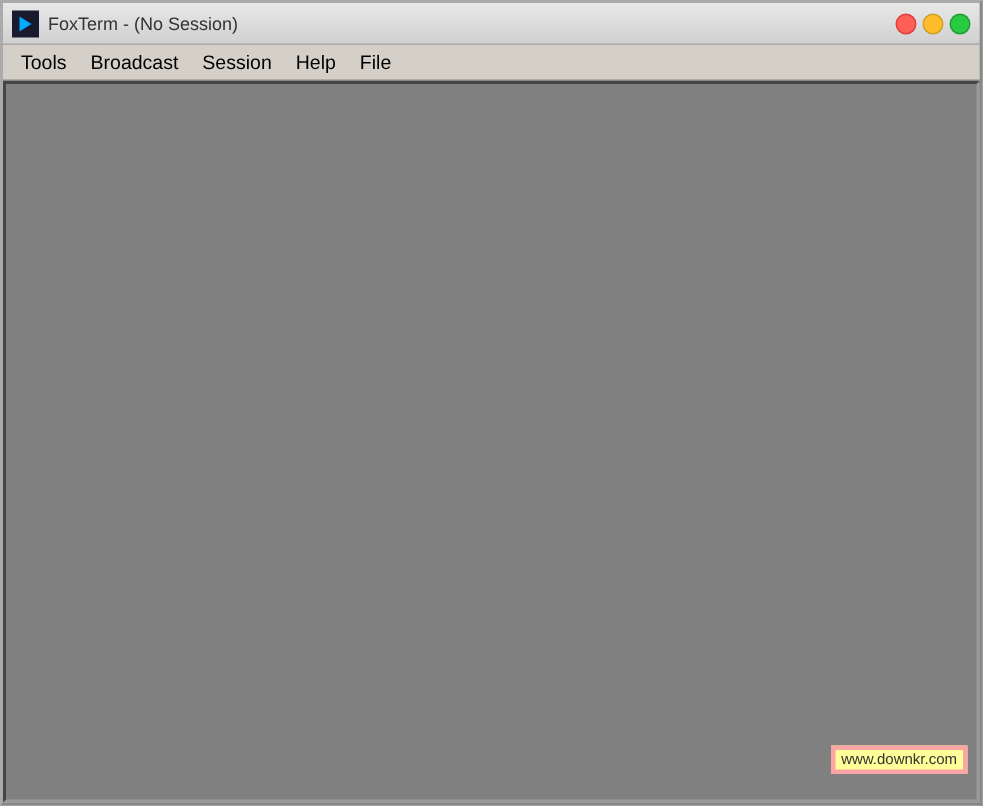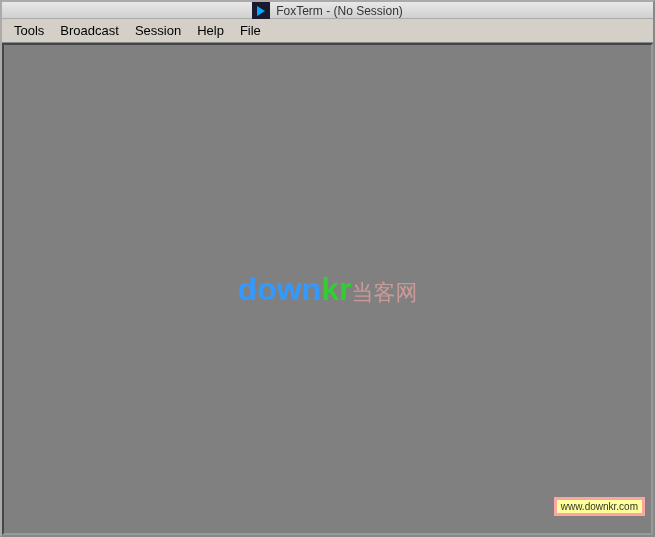--- a/index.html
+++ b/index.html
@@ -21,29 +21,28 @@
       height: 537px;
       border: 2px solid #888;
       border-top: 2px solid #aaa;
       border-left: 2px solid #aaa;
       background: #c0c0c0;
       display: flex;
       flex-direction: column;
     }
 
     .title-bar {
-      height: 17px;
+      height: 28px;
       background: linear-gradient(to bottom, #e8e8e8, #d0d0d0);
       display: flex;
       align-items: center;
       justify-content: space-between;
       padding: 0 6px;
       border-bottom: 1px solid #aaa;
       flex-shrink: 0;
-      flex-direction: column;
     }
 
     .title-bar-left {
       display: flex;
       align-items: center;
       gap: 6px;
     }
 
     .title-icon {
       width: 18px;
@@ -173,21 +172,16 @@
 
   <div class="menu-bar">
     <div class="menu-item">Tools</div>
     <div class="menu-item">Broadcast</div>
     <div class="menu-item">Session</div>
     <div class="menu-item">Help</div>
     <div class="menu-item">File</div>
   </div>
 
   <div class="main-content">
-    <div class="watermark">
-      <span class="watermark-down">down</span>
-        <span class="watermark-kr">kr</span>
-        <span class="watermark-cn">当客网</span>
-    </div>
     <div class="bottom-badge">www.downkr.com</div>
   </div>
 
 </div>
 
 </body></html>

